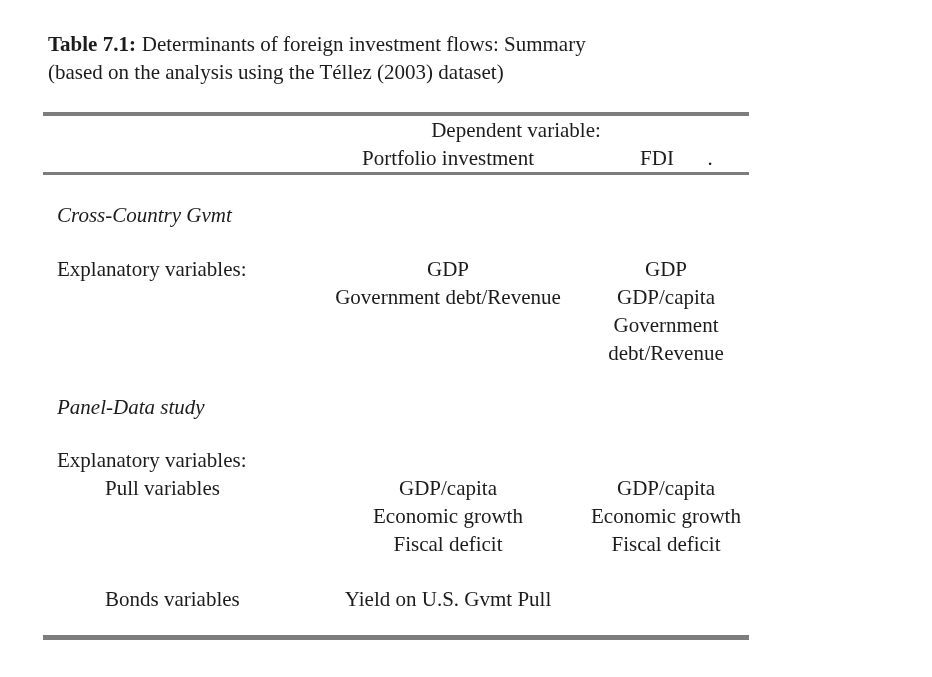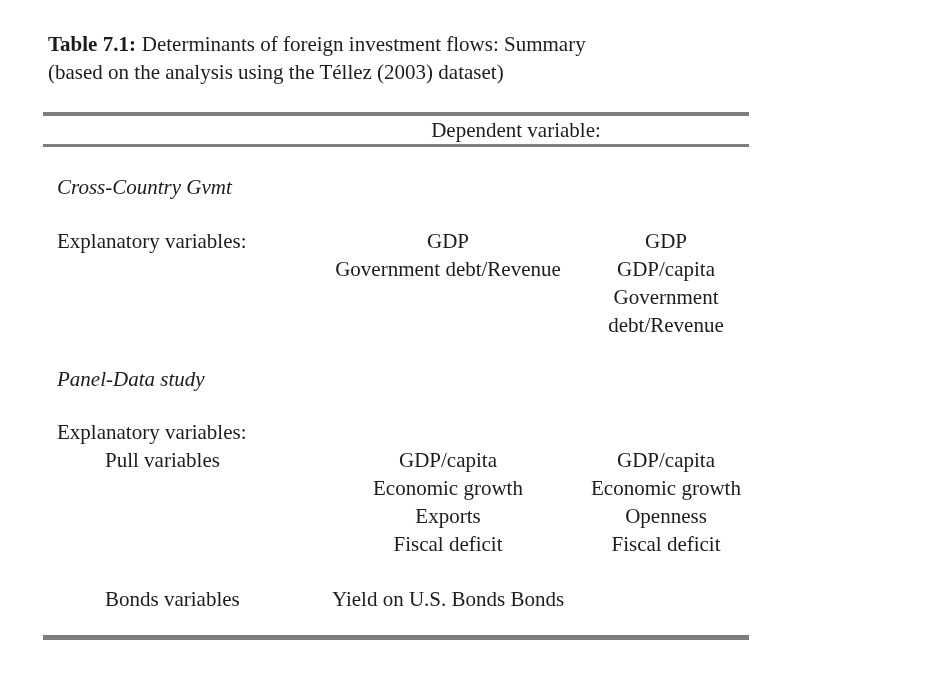--- a/index.html
+++ b/index.html
@@ -51,20 +51,28 @@
     <div>(based on the analysis using the Téllez (2003) dataset)</div>
   </div>
 
   <div class="rule rule-top" style="background: rgb(125, 125, 125);"></div>
 
   <div class="grid-row">
     <div class="c1"></div>
     <div class="span23">Dependent variable:</div>
   </div>
 
+  <div class="grid-row">
+    <div class="c1"></div>
+    <div class="c2">Portfolio investment</div>
+    <div class="c3">
+      <span class="fdi-cell">FDI</span>
+      <span class="fdi-dot">.</span>
+    </div>
+  </div>
 
   <div class="rule rule-mid" style="background: rgb(125, 125, 125);"></div>
 
   <div class="spacer-26"></div>
 
   <div class="grid-row">
     <div class="c1 section-heading">Cross-Country Gvmt</div>
   </div>
 
   <div class="spacer-26"></div>
@@ -103,31 +111,26 @@
     <div class="c2">GDP/capita</div>
     <div class="c3">GDP/capita</div>
   </div>
   <div class="grid-row">
     <div class="c1"></div>
     <div class="c2">Economic growth</div>
     <div class="c3">Economic growth</div>
   </div>
   <div class="grid-row">
     <div class="c1"></div>
-    <div class="c2">Exports</div>
-    <div class="c3">Openness</div>
-  </div>
-  <div class="grid-row">
-    <div class="c1"></div>
     <div class="c2">Fiscal deficit</div>
     <div class="c3">Fiscal deficit</div>
   </div>
 
   <div class="spacer-27"></div>
 
   <div class="grid-row">
     <div class="c1 indent">Bonds variables</div>
-    <div class="c3">Yield on U.S. Bonds Bonds</div>
+    <div class="c3">Yield on U.S. Gvmt Pull</div>
   </div>
 
   <div class="rule rule-bottom" style="background: rgb(125, 125, 125);"></div>
 
 </div>
 
 </body></html>

